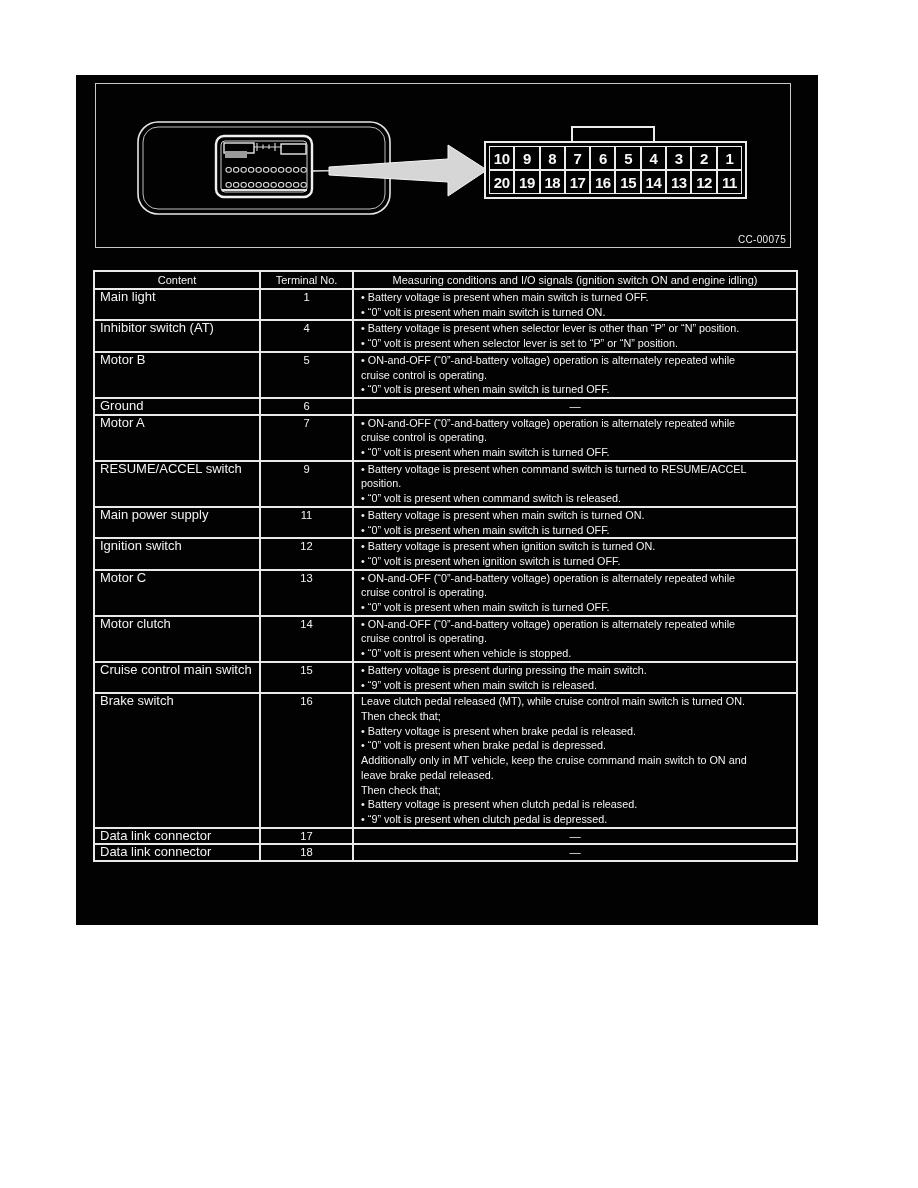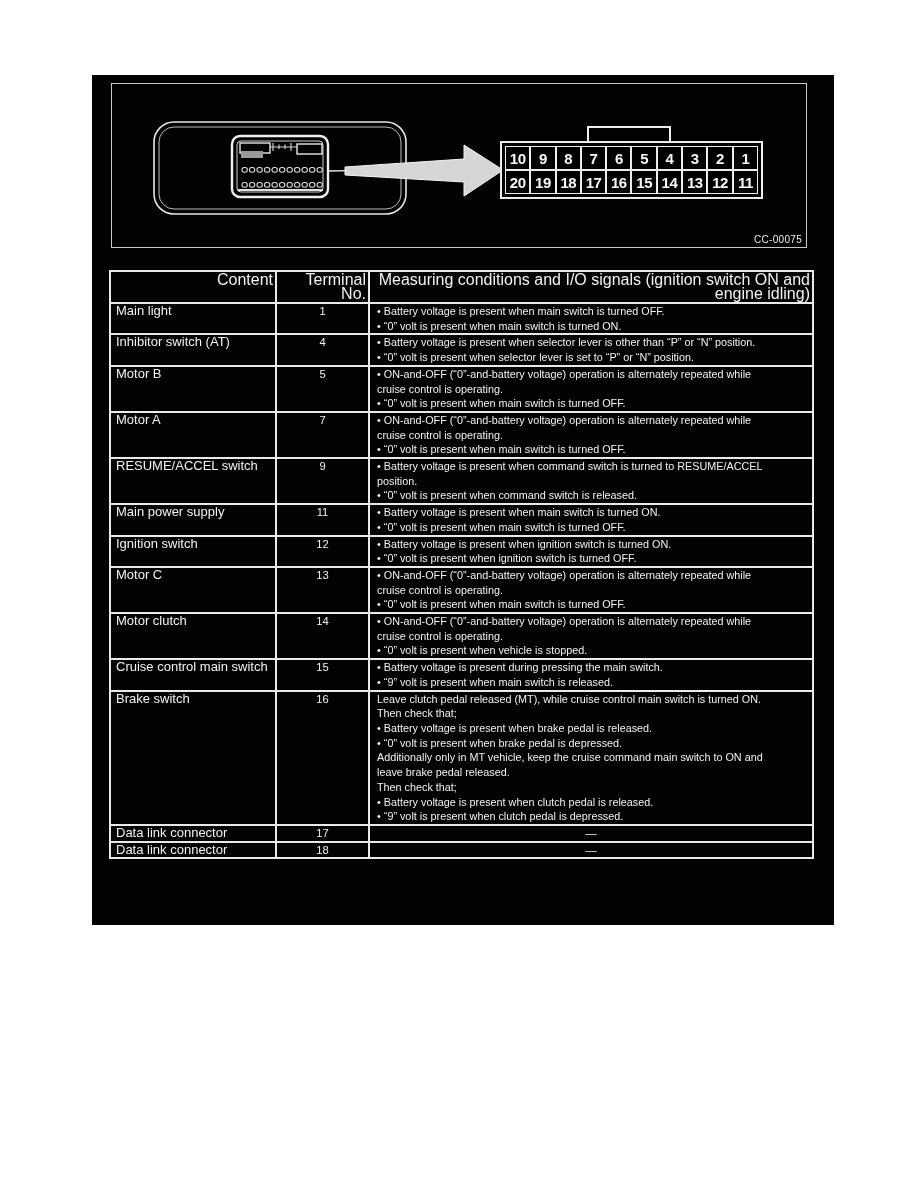--- a/index.html
+++ b/index.html
@@ -1,38 +1,38 @@
 <!DOCTYPE html>
 <html><head>
 <meta charset="utf-8">
 <style>
   html,body{margin:0;padding:0;background:#ffffff;}
   .page{position:relative;width:918px;height:1188px;background:#ffffff;overflow:hidden;
         font-family:"Liberation Sans","DejaVu Sans",sans-serif;}
-  .plate{position:absolute;left:92px;top:75px;width:742px;height:850px;background:#020202;}
+  .plate{position:absolute;left:76px;top:75px;width:742px;height:850px;background:#020202;}
 
   
   .figure{position:absolute;left:19px;top:8px;width:696px;height:165px;
           border:1px solid #c9c9c9;box-sizing:border-box;background:#020202;}
   .figure svg{position:absolute;left:0;top:0;}
   .pin-tab{position:absolute;left:475px;top:42px;width:84px;height:17px;box-sizing:border-box;
            border:2px solid #ececec;border-bottom:none;background:#020202;}
   .pin-box{position:absolute;left:388px;top:57px;width:263px;height:58px;box-sizing:border-box;
            border:2px solid #ececec;background:#020202;padding:3px;}
   .pin-grid{display:grid;width:100%;height:100%;grid-template-columns:repeat(10,1fr);
             grid-template-rows:1fr 1fr;}
   .pin-cell{display:flex;align-items:center;justify-content:center;border:1px solid #ececec;
             color:#f7f7f7;font-size:15px;font-weight:bold;letter-spacing:-0.5px;}
   .figure-code{position:absolute;right:4px;bottom:2px;color:#ededed;font-size:10px;letter-spacing:0.3px;}
 
   
   .signal-table{position:absolute;left:17px;top:195px;width:703px;border-collapse:collapse;
                 table-layout:fixed;color:#f2f2f2;background:#020202;}
   .signal-table th,.signal-table td{border:2px solid #e9e9e9;vertical-align:top;overflow:hidden;}
-  .signal-table th{font-weight:normal;font-size:16px;line-height:14px;padding:1px 2px;text-align:right;}
+  .signal-table th{font-weight:normal;font-size:11px;line-height:14px;padding:1px 2px;text-align:center;}
   td.c-content{font-size:13px;line-height:14.7px;padding:0 3px 0 5px;white-space:nowrap;}
   td.c-terminal{font-size:11.2px;line-height:14.7px;text-align:center;padding:0 1px;}
   td.c-measuring{font-size:10.8px;line-height:14.7px;padding:0 7px 0 7px;}
   td.c-measuring.dash{text-align:center;font-size:11.2px;}
   .m-line{white-space:nowrap;overflow:hidden;}
 </style>
 </head>
 <body>
 
 <div class="page">
@@ -143,20 +143,25 @@
           <tr>
             <td class="c-content">Motor B</td>
             <td class="c-terminal">5</td>
             <td class="c-measuring">
               <div class="m-line">•  ON-and-OFF (“0”-and-battery voltage) operation is alternately repeated while</div>
               <div class="m-line">cruise control is operating.</div>
               <div class="m-line">•  “0” volt is present when main switch is turned OFF.</div>
             </td>
           </tr>
           <tr>
+            <td class="c-content">Ground</td>
+            <td class="c-terminal">6</td>
+            <td class="c-measuring dash">—</td>
+          </tr>
+          <tr>
             <td class="c-content">Motor A</td>
             <td class="c-terminal">7</td>
             <td class="c-measuring">
               <div class="m-line">•  ON-and-OFF (“0”-and-battery voltage) operation is alternately repeated while</div>
               <div class="m-line">cruise control is operating.</div>
               <div class="m-line">•  “0” volt is present when main switch is turned OFF.</div>
             </td>
           </tr>
           <tr>
             <td class="c-content">RESUME/ACCEL switch</td>

